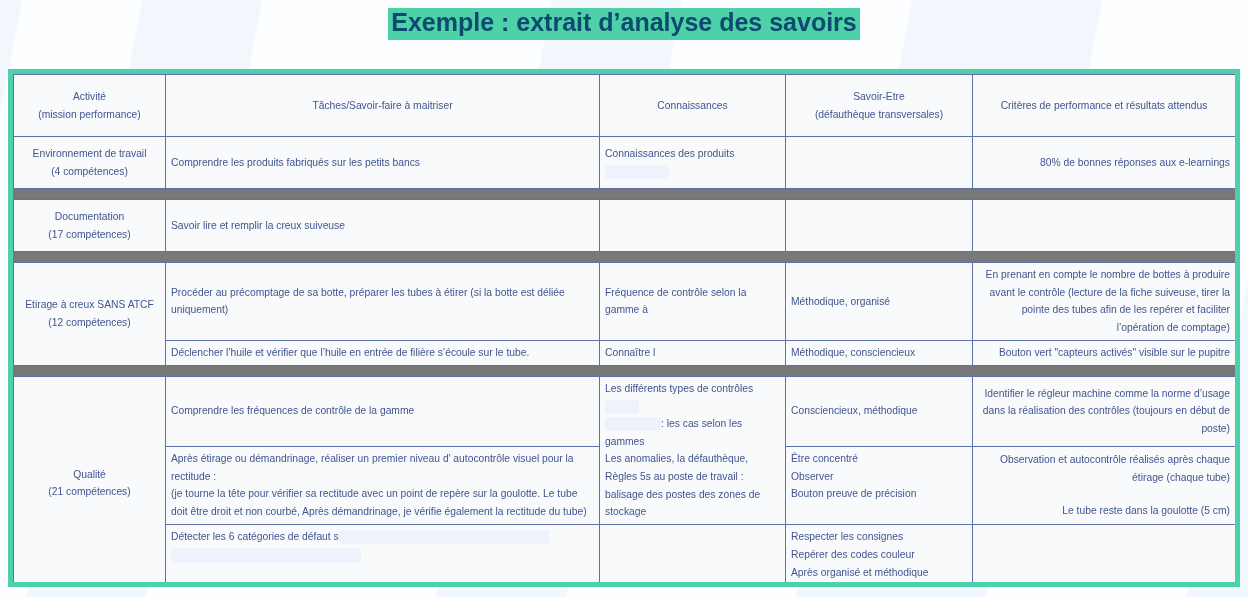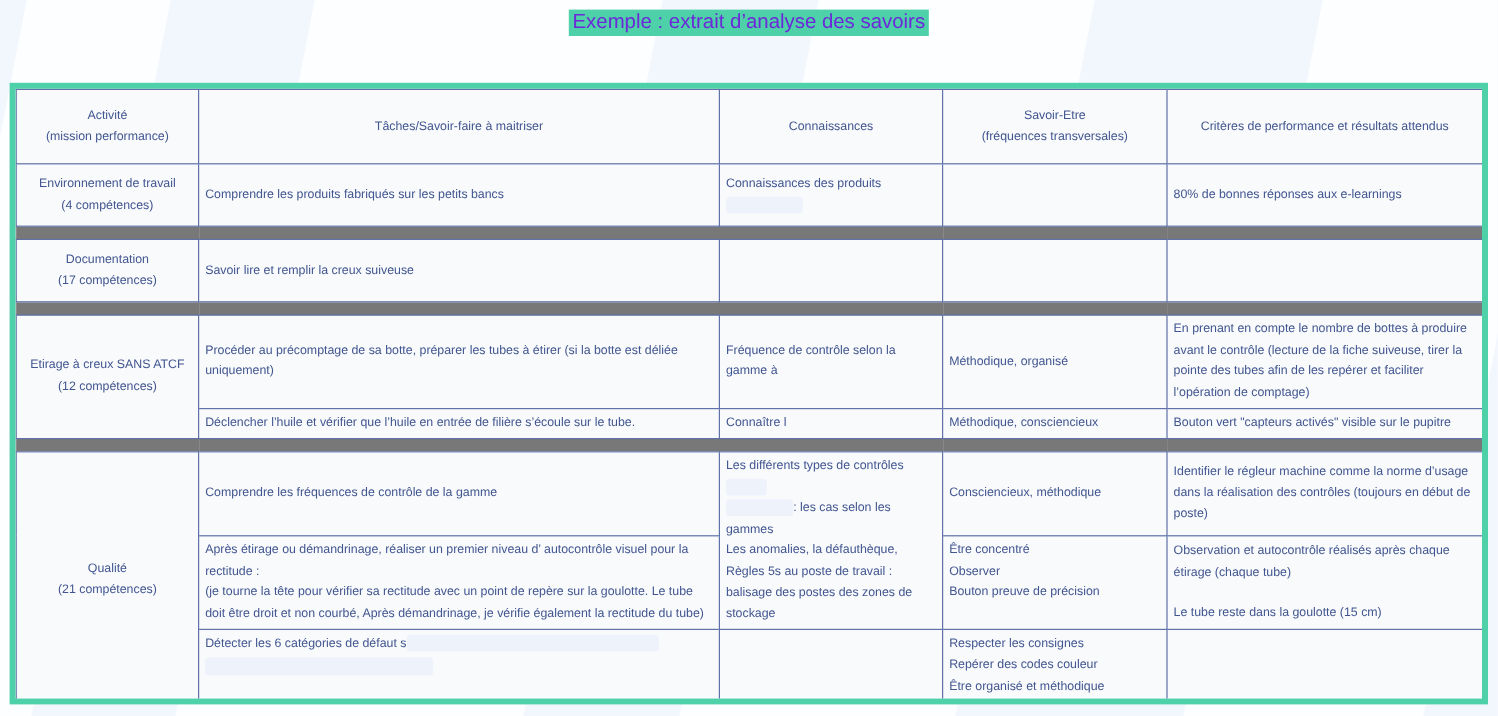--- a/index.html
+++ b/index.html
@@ -38,23 +38,23 @@
     top: 8px;
     left: 0;
     width: 1248px;
     text-align: center;
     z-index: 5;
     line-height: 1.18;
   }
   .title-line {
     display: inline-block;
     background: #4ed0a8;
-    color: #6d28d9;
-    font-size: 17px;
-    font-weight: 400;
+    color: #0c4a6e;
+    font-size: 25px;
+    font-weight: 700;
     padding: 0px 3px 2px 3px;
     white-space: pre;
   }
 
   
   .table-frame {
     position: absolute;
     left: 8px;
     top: 69px;
     width: 1232px;
@@ -105,21 +105,21 @@
     padding: 0;
     height: 11px;
     font-size: 0;
     line-height: 0;
   }
 
   td.act {
     text-align: center;
     line-height: 2.0;
   }
-  td.ctr { text-align: left; }
+  td.ctr { text-align: right; }
   td.lft { text-align: left; }
 
   
   .redact {
     display: inline-block;
     background: #eef2fb;
     border-radius: 3px;
     vertical-align: middle;
     height: 14px;
   }
@@ -162,21 +162,21 @@
           <div>(mission performance)</div>
         </th>
         <th>
           <div>Tâches/Savoir-faire à maitriser</div>
         </th>
         <th>
           <div>Connaissances</div>
         </th>
         <th>
           <div>Savoir-Etre</div>
-          <div>(fréquences transversales)</div>
+          <div>(défauthèque transversales)</div>
         </th>
         <th>
           <div>Critères de performance et résultats attendus</div>
         </th>
       </tr>
     </thead>
 
     <tbody>
 
       <tr>
@@ -301,34 +301,34 @@
           <div>(je tourne la tête pour vérifier sa rectitude avec un point de repère sur la goulotte. Le tube doit être droit et non courbé, Après démandrinage, je vérifie également la rectitude du tube)</div>
         </td>
         <td class="lft" style="vertical-align:top">
           <div>Être concentré</div>
           <div>Observer</div>
           <div>Bouton preuve de précision</div>
         </td>
         <td class="ctr">
           <div>Observation et autocontrôle réalisés après chaque étirage (chaque tube)</div>
           <div style="height:16px"></div>
-          <div>Le tube reste dans la goulotte (15 cm)</div>
+          <div>Le tube reste dans la goulotte (5 cm)</div>
         </td>
       </tr>
 
       <tr>
         <td class="lft" style="height:66px; vertical-align:top">
           <span>Détecter les 6 catégories de défaut s</span><span class="redact" style="width:210px"></span>
           <span class="redact-blk" style="width:190px"></span>
         </td>
         <td class="lft"></td>
         <td class="lft" style="vertical-align:top">
           <div>Respecter les consignes</div>
           <div>Repérer des codes couleur</div>
-          <div>Être organisé et méthodique</div>
+          <div>Après organisé et méthodique</div>
         </td>
         <td class="ctr">
           <span></span>
         </td>
       </tr>
 
     </tbody>
   </table>
 </div>
 

